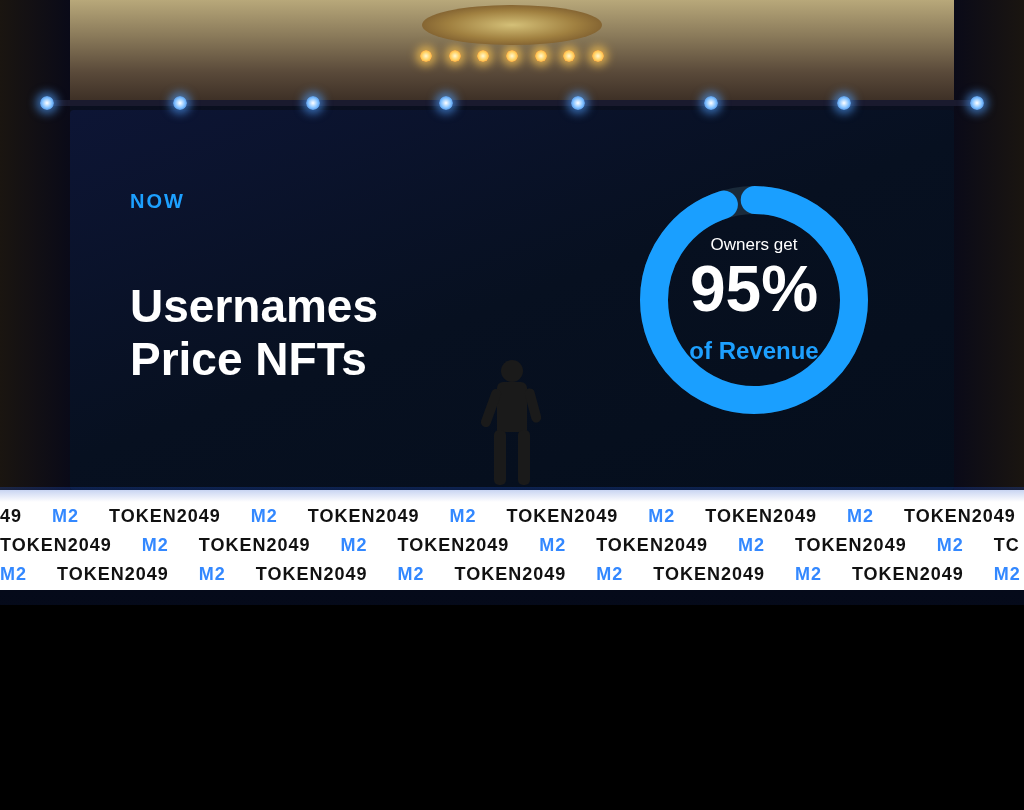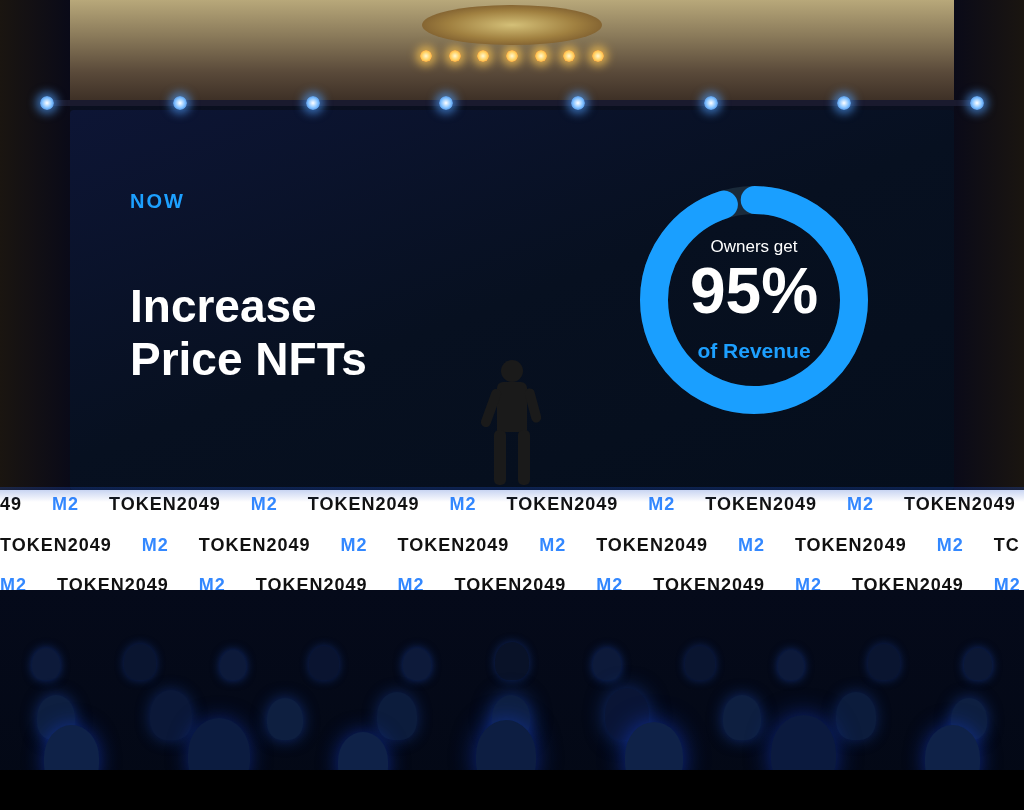--- a/index.html
+++ b/index.html
@@ -7,21 +7,21 @@
     body {
       width: 1024px;
       height: 810px;
       overflow: hidden;
       background: #000;
       font-family: 'Arial', sans-serif;
     }
 
     .scene {
       width: 1024px;
-      height: 770px;
+      height: 605px;
       position: relative;
       overflow: hidden;
       text-decoration: underline;
     }
 
     
     .ceiling {
       position: absolute;
       top: 0;
       left: 0;
@@ -155,38 +155,37 @@
 
     .donut-percentage {
       color: #ffffff;
       font-size: 64px;
       font-weight: 800;
       line-height: 1;
     }
 
     .donut-label-bottom {
       color: #1da0ff;
-      font-size: 21px;
+      font-size: 24px;
       font-weight: 600;
       margin-top: 16px;
     }
 
     
     .stage-banner {
       position: absolute;
       top: 490px;
       left: 0;
       width: 100%;
       height: 110px;
       background: #ffffff;
       z-index: 3;
       display: flex;
       flex-direction: column;
       justify-content: center;
-      gap: 12px;
     }
 
     .banner-row {
       display: flex;
       align-items: center;
       padding: 4px 0;
       overflow: hidden;
       white-space: nowrap;
     }
 
@@ -417,21 +416,21 @@
     <div class="stage-light-dot"></div>
     <div class="stage-light-dot"></div>
   </div>
 
   <div class="presentation-screen">
 
     <div class="slide-left">
       <div class="slide-now-label">NOW</div>
       <div class="slide-title">
         <br>
-        <span>Increase</span><br>
+        <span>Usernames</span><br>
         <span>Price NFTs</span>
       </div>
     </div>
 
     <div class="slide-right">
 
       <svg class="donut-svg" viewBox="0 0 280 280">
 
         <circle cx="140" cy="140" r="100" fill="none" stroke="#1a2a3a" stroke-width="28"></circle>
 

